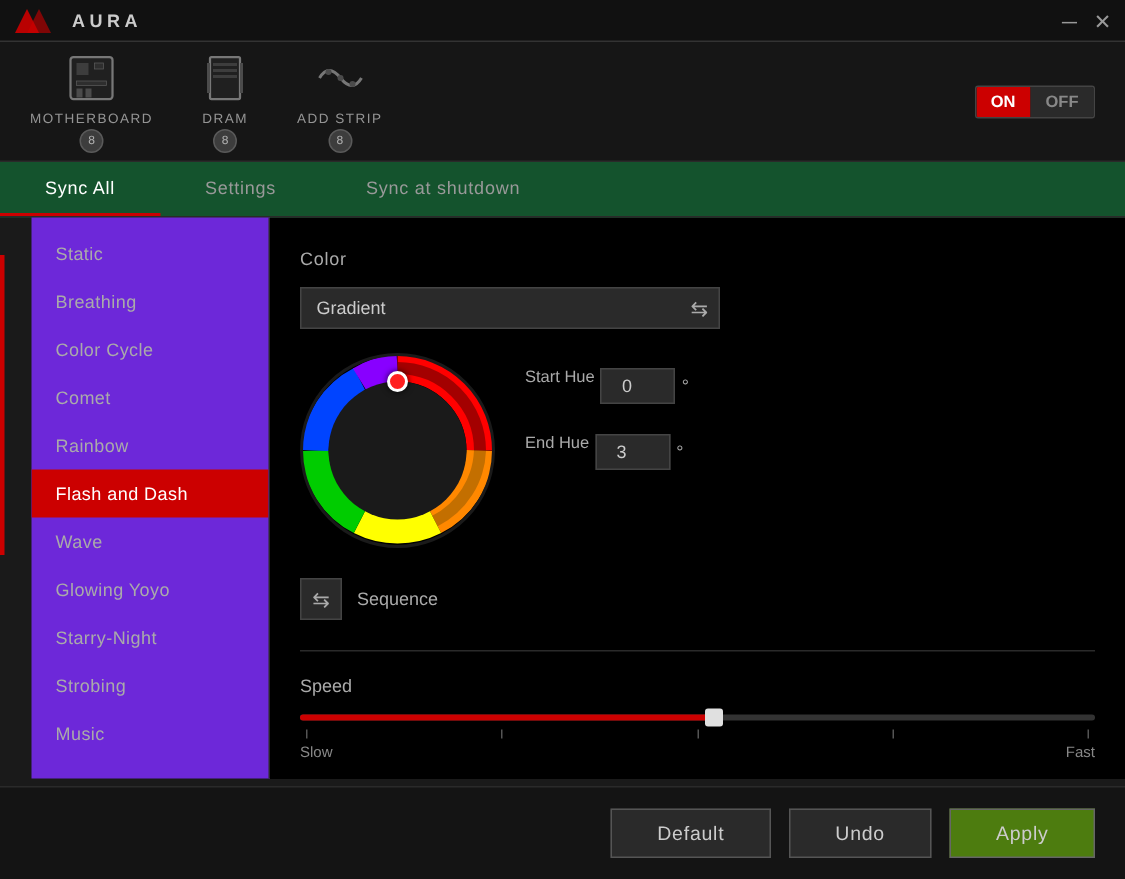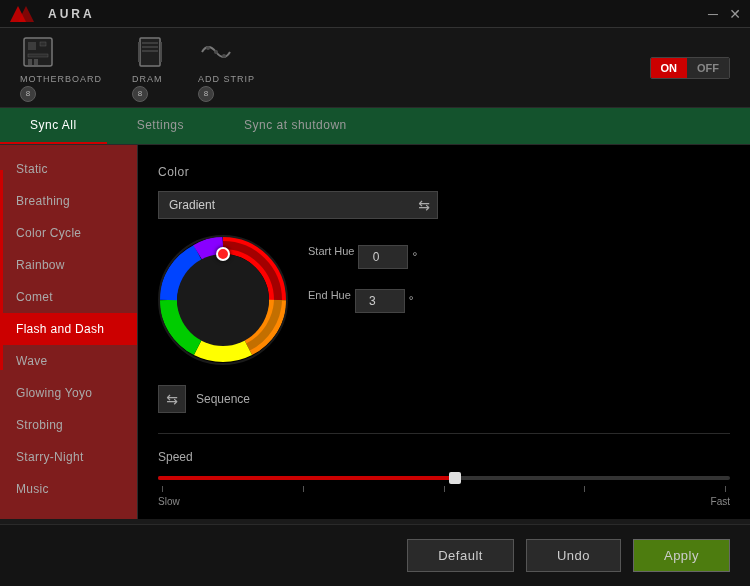--- a/index.html
+++ b/index.html
@@ -63,21 +63,21 @@
       height: 80px;
       display: flex;
       align-items: center;
       padding: 0 20px;
       border-bottom: 1px solid #2a2a2a;
       position: relative;
     }
     .device-item {
       display: flex;
       flex-direction: column;
-      align-items: flex-start;
+      align-items: center;
       margin-right: 30px;
       cursor: pointer;
       opacity: 0.85;
     }
     .device-icon {
       width: 36px;
       height: 36px;
       margin-bottom: 4px;
       display: flex;
       align-items: center;
@@ -150,26 +150,27 @@
     }
 
     
     .main-content {
       display: flex;
       height: calc(586px - 28px - 80px - 42px - 62px);
     }
 
     
     .sidebar {
-      width: 138px;
-      background: #7f1d1d;
+      width: 159px;
+      background: #6d28d9;
       border-right: 1px solid #2a2a2a;
       overflow-y: auto;
       padding: 8px 0;
       flex-shrink: 0;
+      margin-left: 21px;
     }
     .sidebar-item {
       padding: 9px 16px;
       font-size: 12px;
       color: #aaa;
       cursor: pointer;
       letter-spacing: 0.3px;
     }
     .sidebar-item.active {
       background: #cc0000;
@@ -500,27 +501,27 @@
 </div>
 
 <div class="main-content">
 
   <div class="red-accent-left"></div>
 
   <div class="sidebar">
     <div class="sidebar-item">Static</div>
     <div class="sidebar-item">Breathing</div>
     <div class="sidebar-item">Color Cycle</div>
+    <div class="sidebar-item">Comet</div>
     <div class="sidebar-item">Rainbow</div>
-    <div class="sidebar-item">Comet</div>
     <div class="sidebar-item active">Flash and Dash</div>
     <div class="sidebar-item">Wave</div>
     <div class="sidebar-item">Glowing Yoyo</div>
+    <div class="sidebar-item">Starry-Night</div>
     <div class="sidebar-item">Strobing</div>
-    <div class="sidebar-item">Starry-Night</div>
     <div class="sidebar-item">Music</div>
 
   </div>
 
   <div class="content-area">
 
     <div class="section-label">Color</div>
 
     <div class="dropdown-container">
       <div class="dropdown-wrapper">

